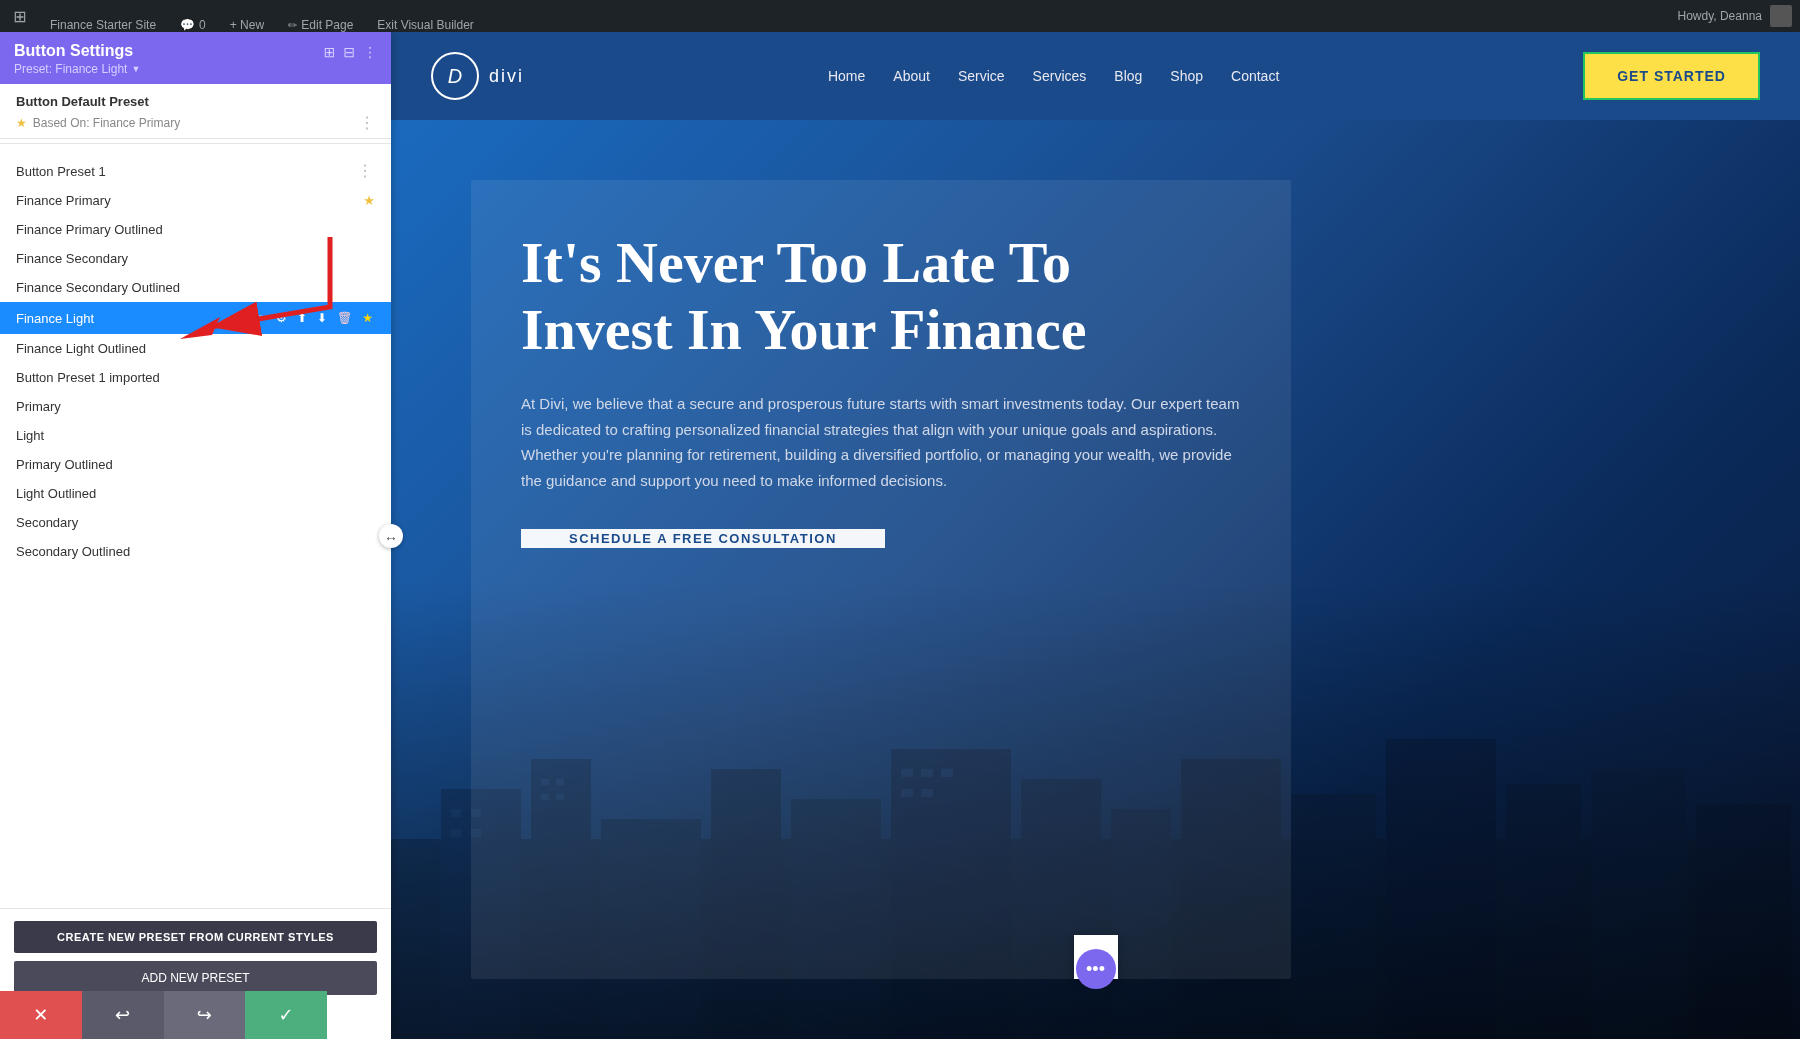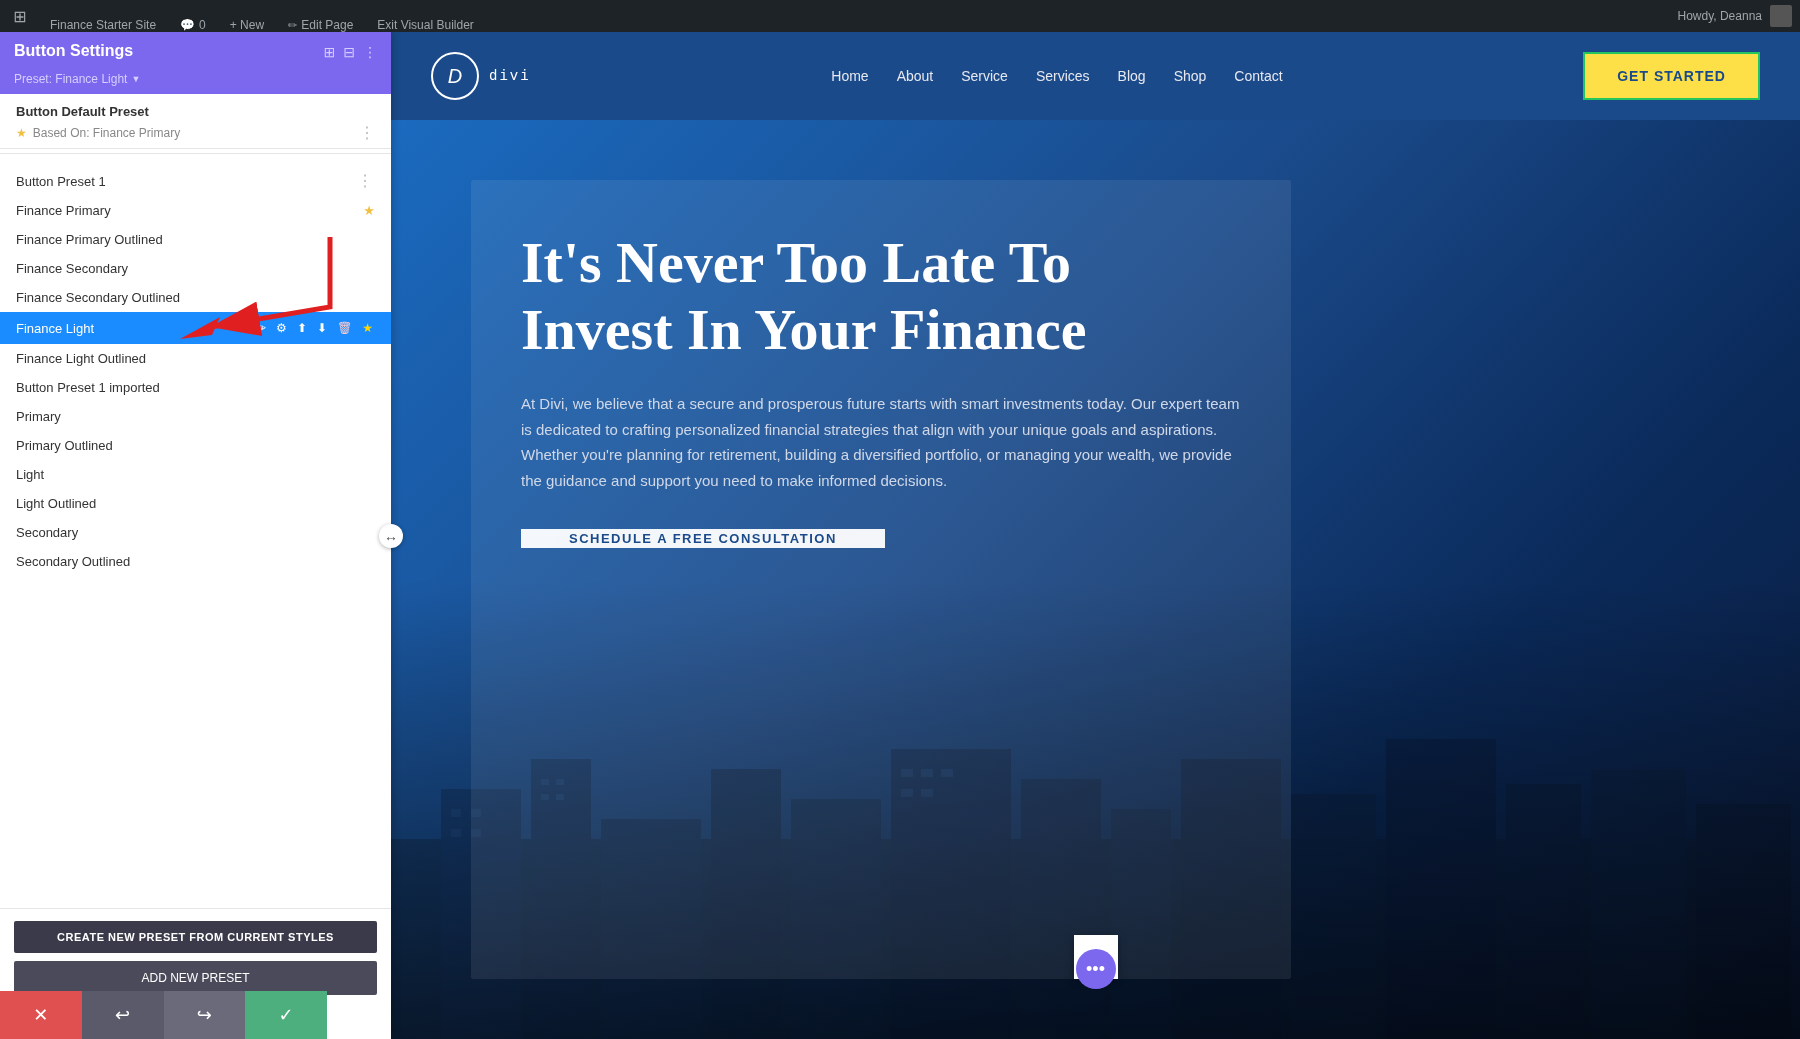--- a/index.html
+++ b/index.html
@@ -82,21 +82,21 @@
       font-size: 16px;
       font-weight: 600;
     }
     .sidebar-preset-label {
       color: #d4cfff;
       font-size: 12px;
       display: flex;
       align-items: center;
       gap: 4px;
       cursor: pointer;
-      margin-top: 12px;
+      margin-top: 2px;
     }
     .sidebar-header-icons {
       display: flex;
       gap: 8px;
       color: #d4cfff;
       margin-top: 2px;
     }
     .sidebar-header-icon {
       cursor: pointer;
       font-size: 14px;
@@ -286,24 +286,23 @@
       border-radius: 50%;
       display: flex;
       align-items: center;
       justify-content: center;
       color: #fff;
       font-size: 20px;
       font-style: italic;
     }
     .logo-text {
       color: #fff;
-      font-size: 14px;
+      font-size: 18px;
       font-weight: 300;
       letter-spacing: 2px;
-      font-family: Liberation Mono, monospace;
     }
     .nav-links {
       display: flex;
       gap: 28px;
     }
     .nav-link {
       color: #e8e8f0;
       text-decoration: none;
       font-size: 14px;
       font-weight: 500;
@@ -574,25 +573,25 @@
 
       <div class="preset-item">
         <span class="preset-item-name">Button Preset 1 imported</span>
       </div>
 
       <div class="preset-item">
         <span class="preset-item-name">Primary</span>
       </div>
 
       <div class="preset-item">
+        <span class="preset-item-name">Light</span>
+      </div>
+
+      <div class="preset-item">
         <span class="preset-item-name">Primary Outlined</span>
-      </div>
-
-      <div class="preset-item">
-        <span class="preset-item-name">Light</span>
       </div>
 
       <div class="preset-item">
         <span class="preset-item-name">Light Outlined</span>
       </div>
 
       <div class="preset-item">
         <span class="preset-item-name">Secondary</span>
       </div>
 

